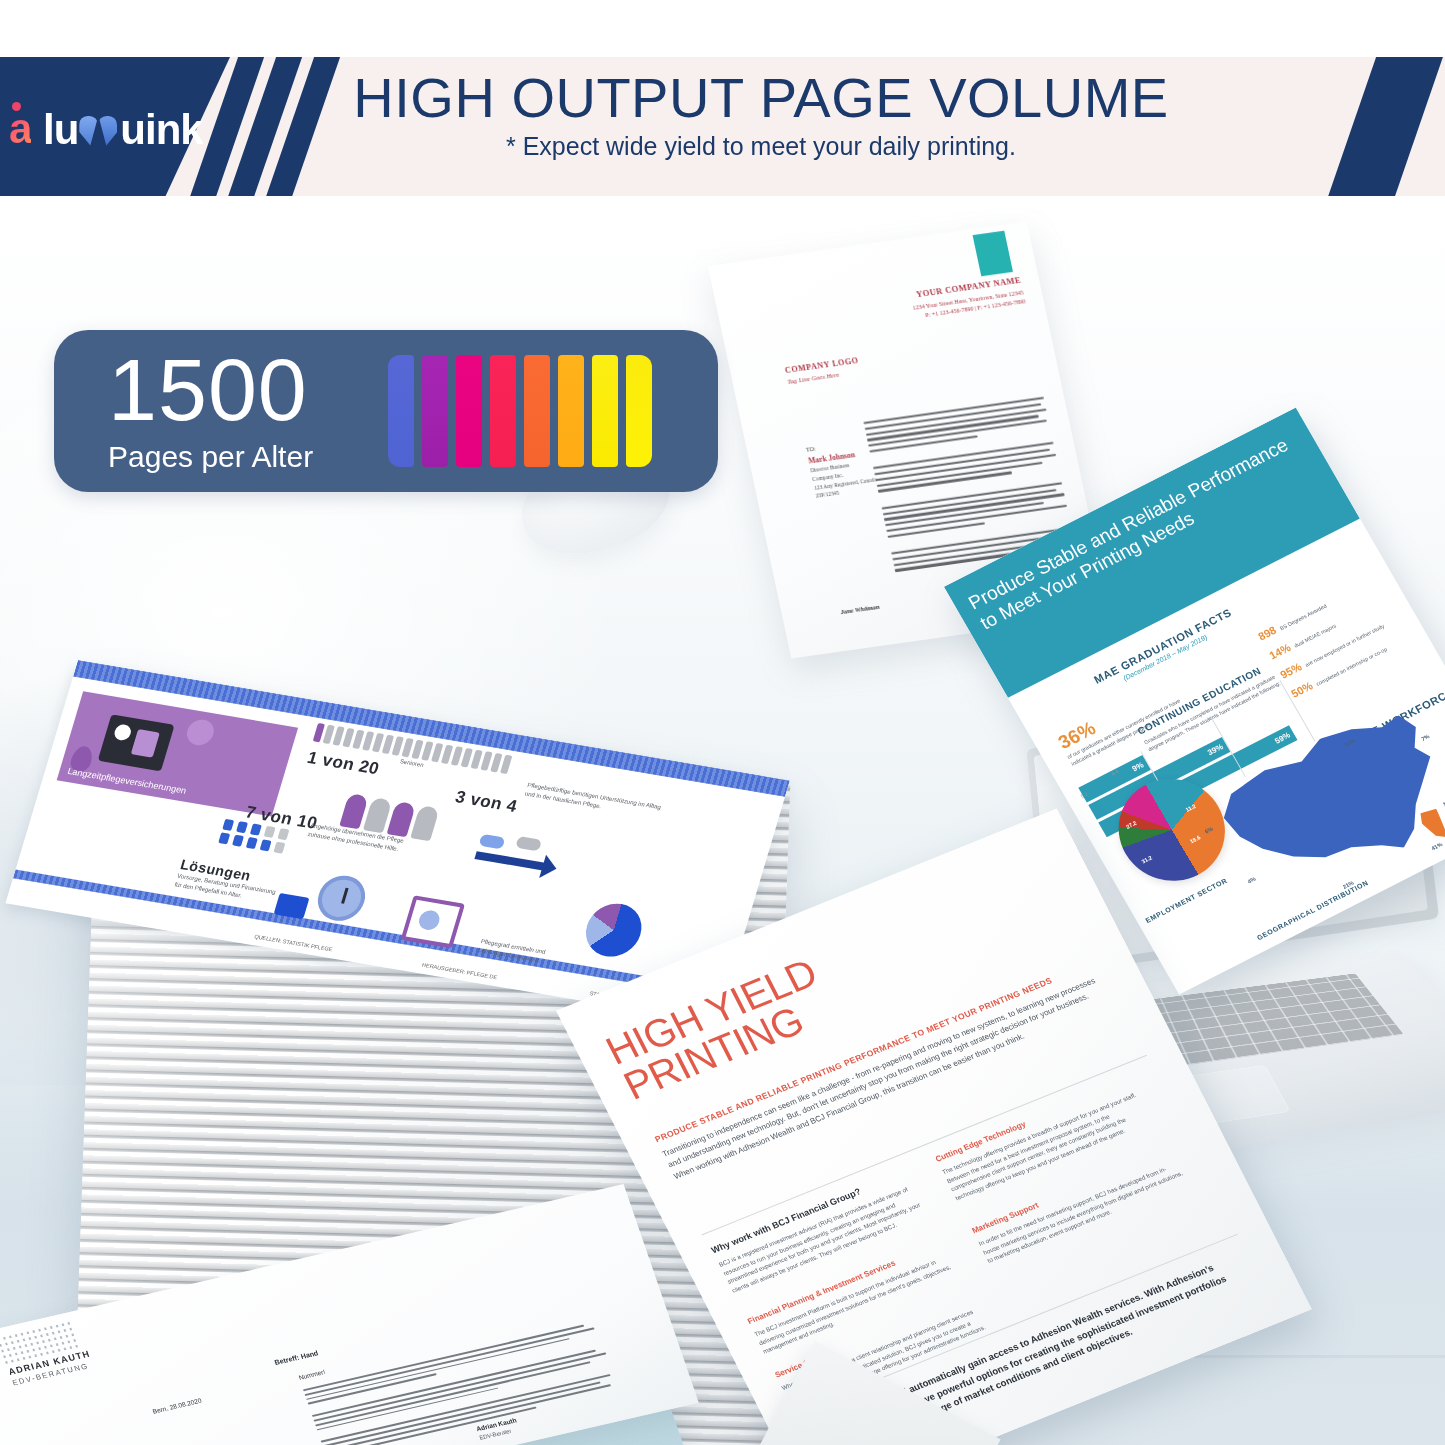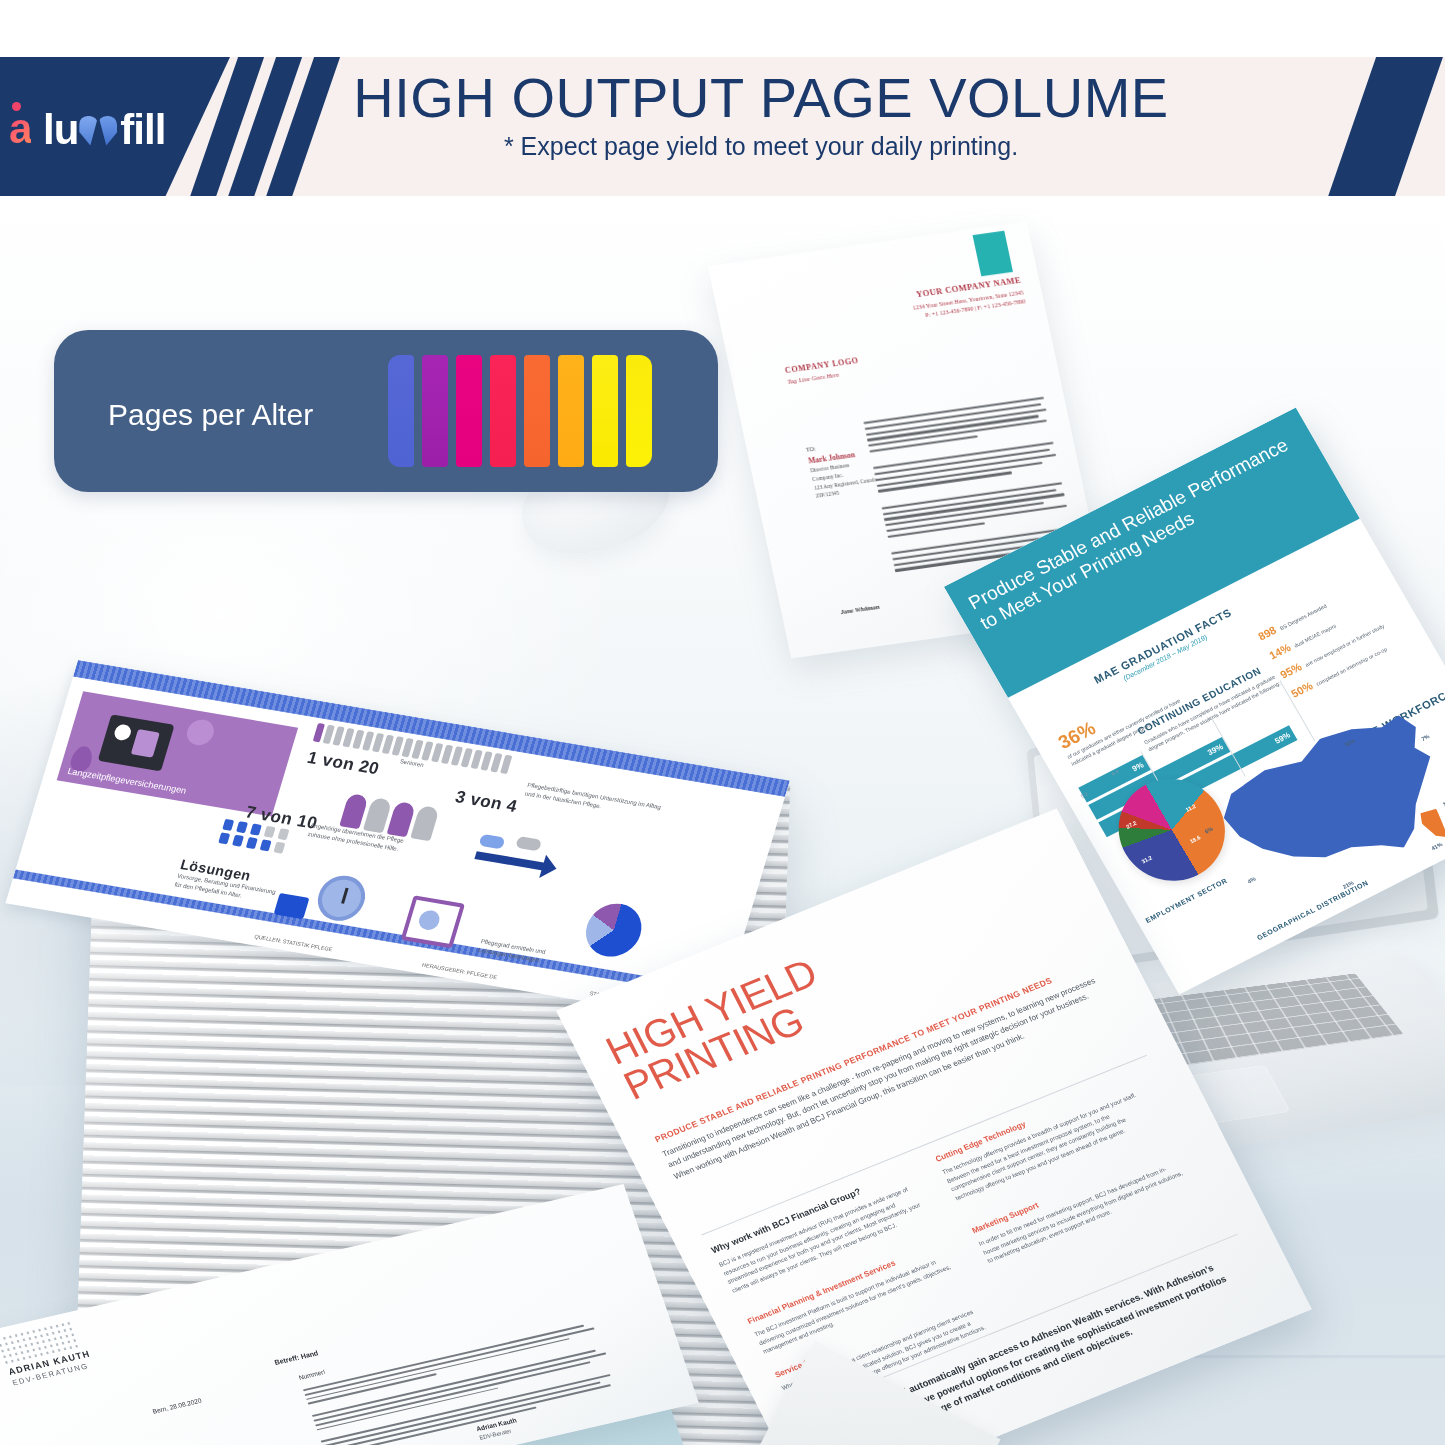--- a/index.html
+++ b/index.html
@@ -637,20 +637,21 @@
       <div class="wl-line" style="width:98%"></div>
         <div class="wl-line" style="width:72%"></div>
     </div>
     <div class="wl-sign">Adrian Kauth</div>
     <div class="wl-sign2">EDV-Berater</div>
   </div>
   <div class="small-sheet"></div>
 
   <div class="badge">
     <div class="badge-left">
+      <div class="badge-number">1500</div>
       <div class="badge-caption">Pages per Alter</div>
     </div>
     <div class="badge-bars">
       <span class="cbar edge-l" style="background:linear-gradient(180deg,#5668d6,#4f63d2);"></span>
       <span class="cbar" style="background:linear-gradient(180deg,#a626b4,#9c1fa8);"></span>
       <span class="cbar" style="background:linear-gradient(180deg,#ea0480,#e4007f);"></span>
       <span class="cbar" style="background:linear-gradient(180deg,#fa2458,#f51f51);"></span>
       <span class="cbar" style="background:linear-gradient(180deg,#fa6b33,#f5642c);"></span>
       <span class="cbar" style="background:linear-gradient(180deg,#ffb21b,#ffab14);"></span>
       <span class="cbar" style="background:linear-gradient(180deg,#fcee14,#faea00);"></span>
@@ -661,30 +662,30 @@
   <div class="banner">
     <div class="banner-logo-block"></div>
     <div class="logo-wrap">
       <div class="logo-text">
         <span class="logo-a">
           <span class="dot"></span>
           <span class="glyph">a</span>
         </span>
         <span>lu</span>
         <span class="logo-m"></span>
-        <span>fill</span>
+        <span>uink</span>
       </div>
     </div>
 
     <div class="stripe s1"></div>
     <div class="stripe s2"></div>
     <div class="stripe s3"></div>
 
     <div class="banner-text">
       <div class="headline">HIGH OUTPUT PAGE VOLUME</div>
-      <div class="subline">* Expect page yield to meet your daily printing.</div>
+      <div class="subline">* Expect wide yield to meet your daily printing.</div>
     </div>
 
     <div class="banner-right-shape"></div>
     <div class="banner-right-notch"></div>
   </div>
 
 </div>
 
 </body></html>

